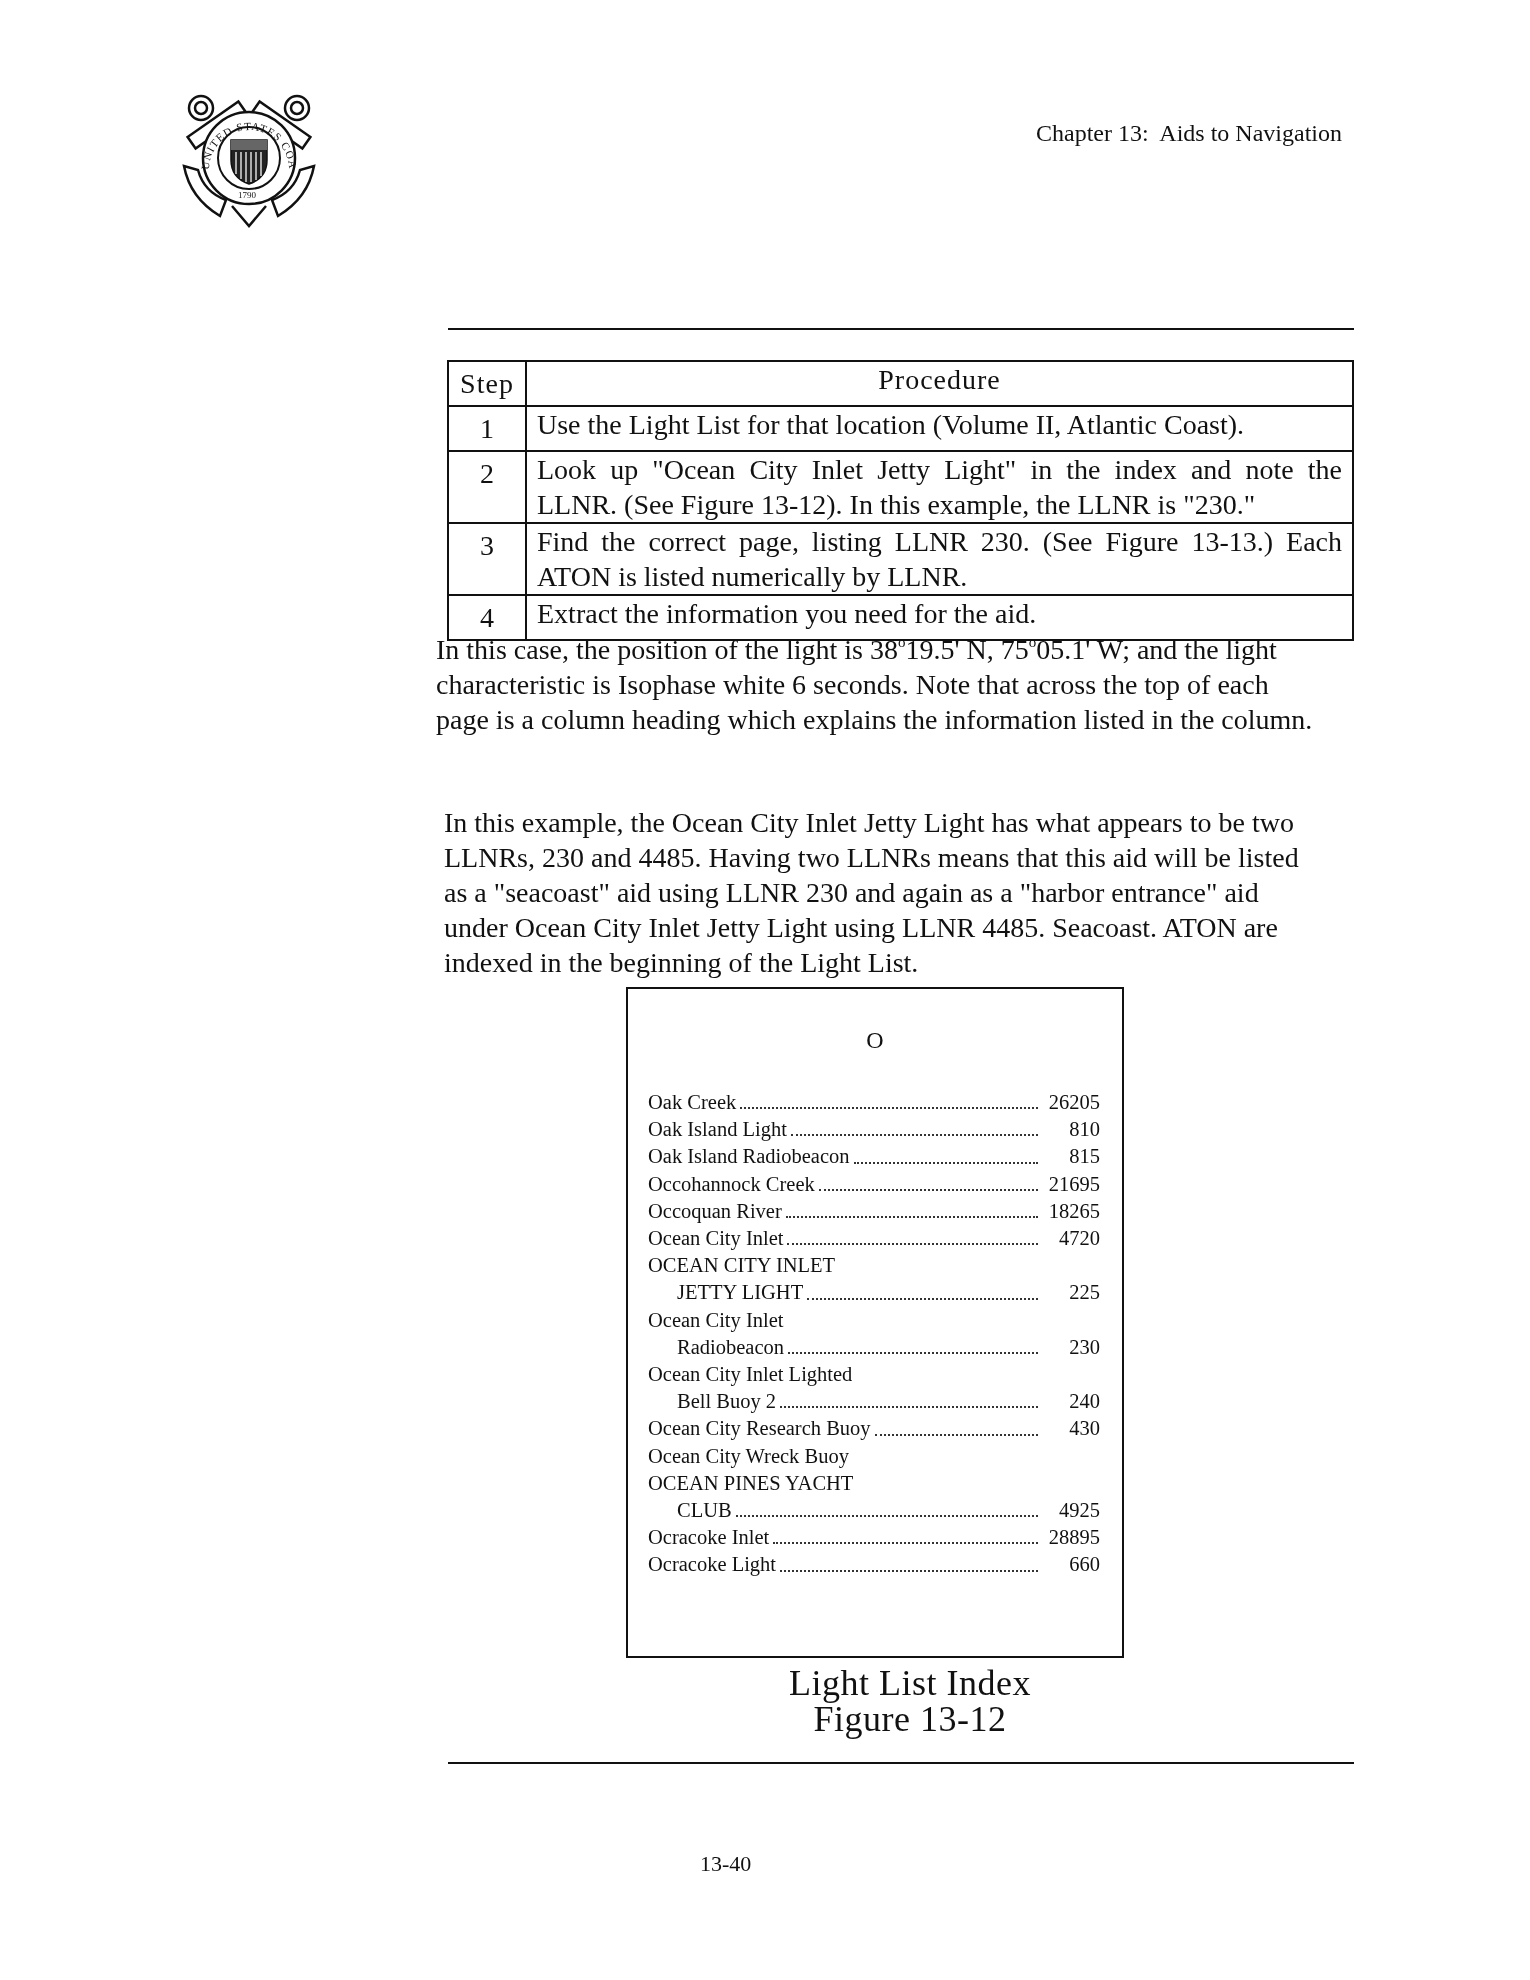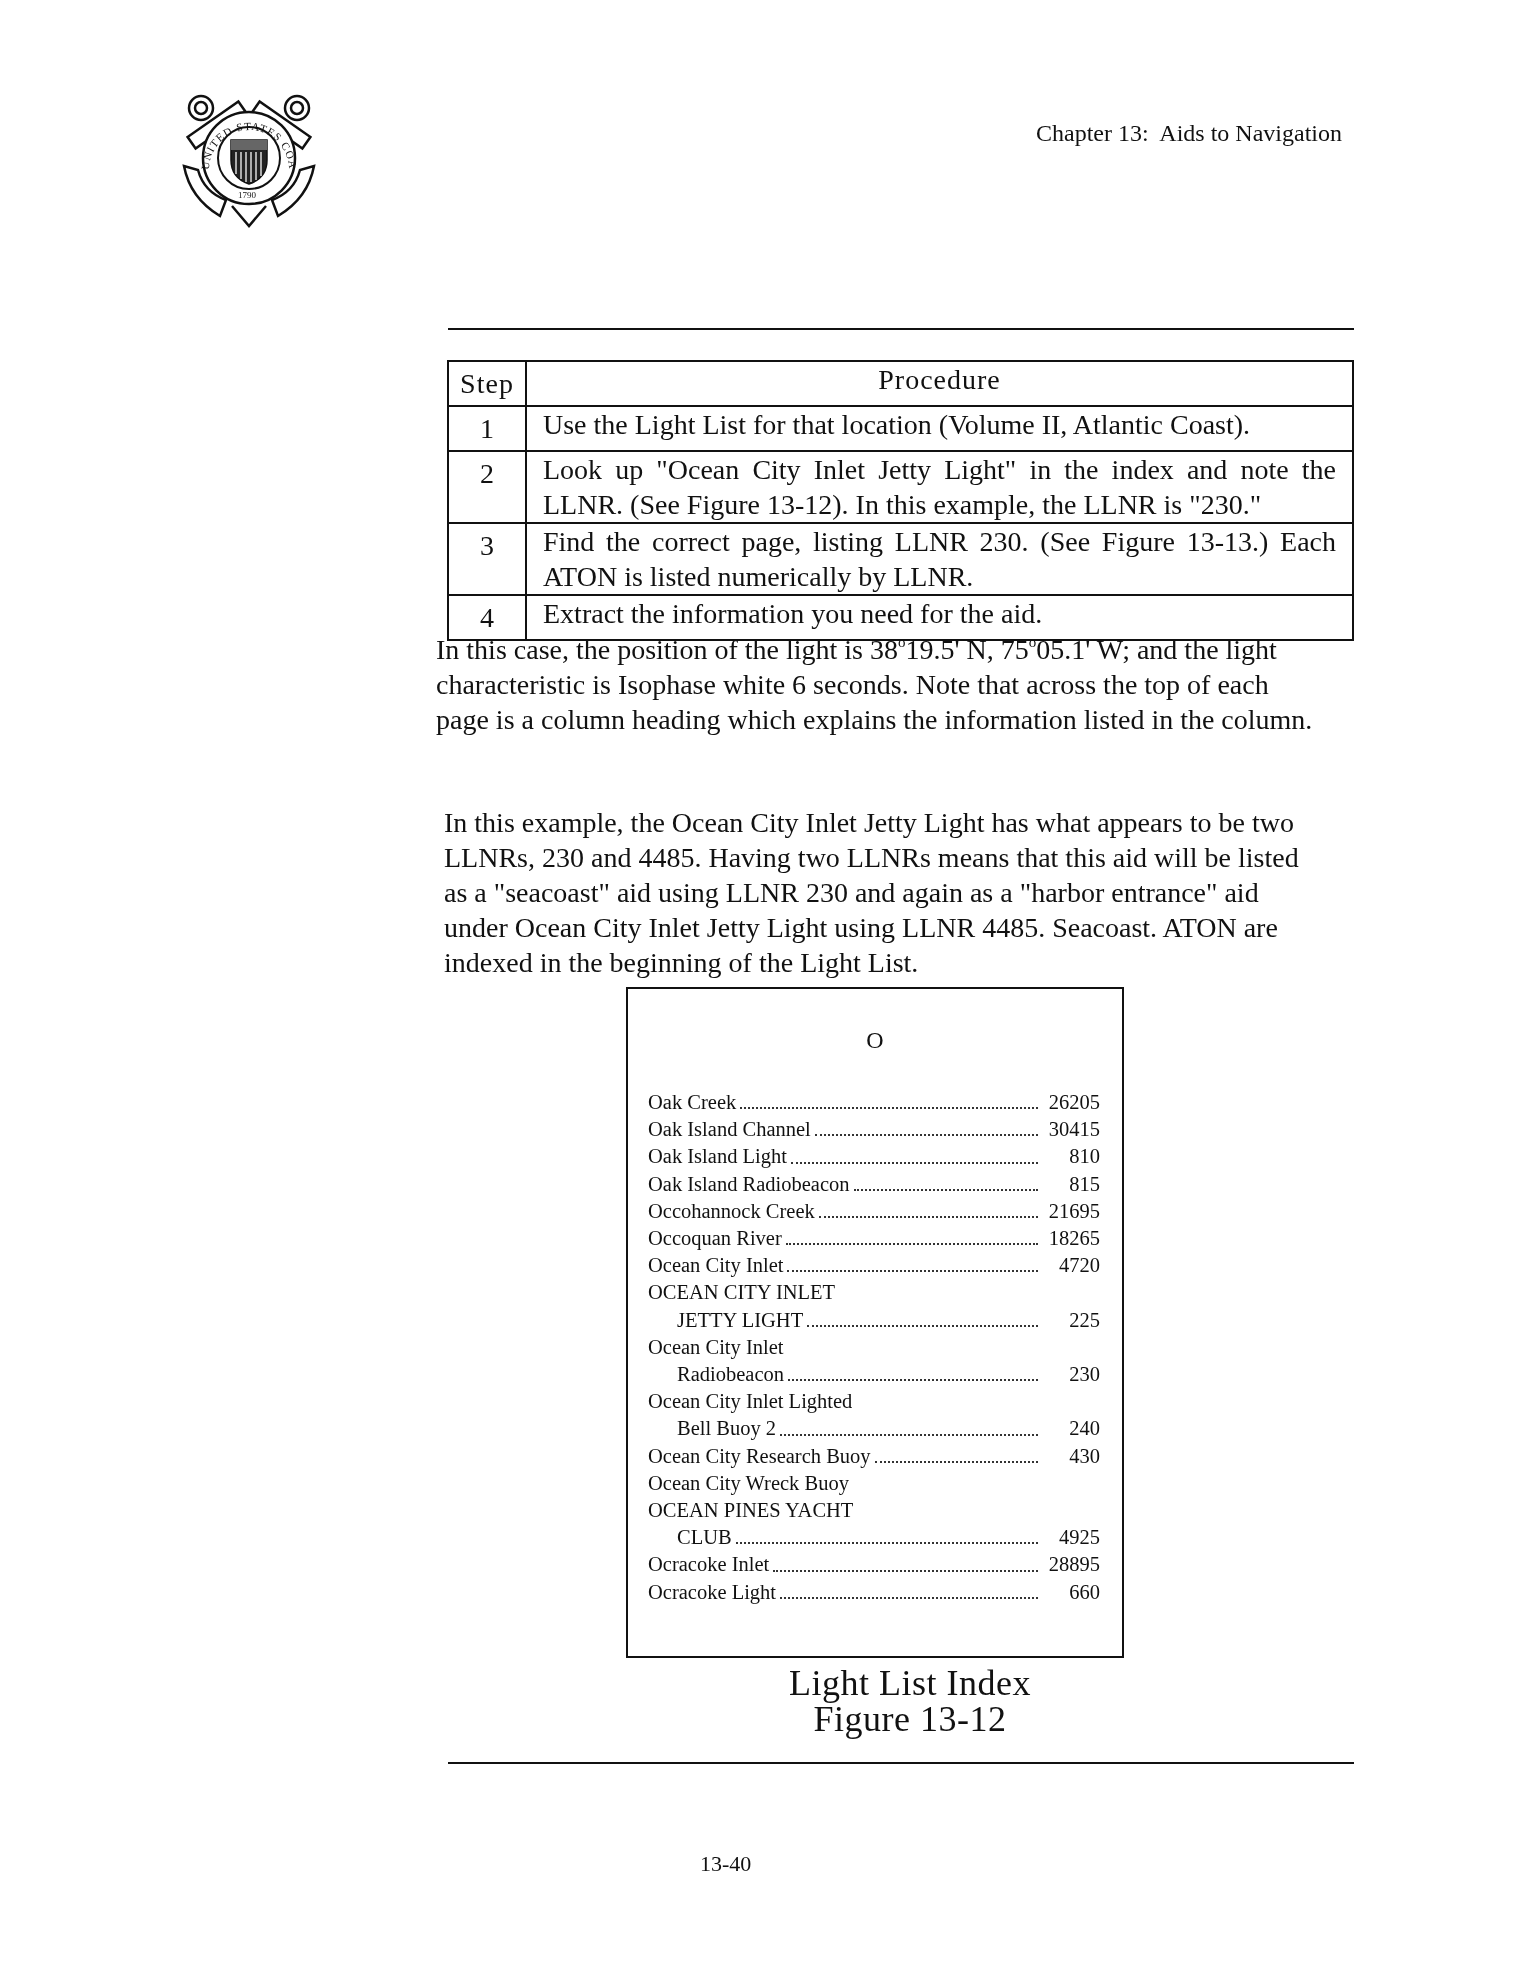--- a/index.html
+++ b/index.html
@@ -21,21 +21,21 @@
   #top-rule { left: 448px; top: 328px; width: 906px; }
   #bottom-rule { left: 448px; top: 1762px; width: 906px; height: 1.5px; }
 
   
   #procedure-table {
     left: 447px; top: 360px; width: 907px;
     border-collapse: collapse; font-size: 28px; line-height: 35px;
     font-stretch: condensed;
   }
   #procedure-table td, #procedure-table th {
-    border: 2px solid #111; padding: 0 16px; vertical-align: top; font-weight: normal;
+    border: 2px solid #111; padding: 0 10px; vertical-align: top; font-weight: normal;
   }
   #procedure-table th { letter-spacing: 1px; height: 34px; }
   #procedure-table .step-col { width: 68px; text-align: center; padding: 4px; }
   #procedure-table .proc-col { text-align: justify; text-align-last: left; }
   #procedure-table .proc-head { text-align: center; }
 
   
   .para {
     left: 436px; width: 880px; font-size: 28px; line-height: 35px;
   }
@@ -151,25 +151,20 @@
 
 <div id="figure-box" class="abs">
   <div id="index-letter">O</div>
   <ul id="index-list">
       <li class="entry">
         <span class="name">Oak Creek</span>
         <span class="dots"></span>
         <span class="num">26205</span>
       </li>
       <li class="entry">
-        <span class="name">Oak Island Channel</span>
-        <span class="dots"></span>
-        <span class="num">30415</span>
-      </li>
-      <li class="entry">
         <span class="name">Oak Island Light</span>
         <span class="dots"></span>
         <span class="num">810</span>
       </li>
       <li class="entry">
         <span class="name">Oak Island Radiobeacon</span>
         <span class="dots"></span>
         <span class="num">815</span>
       </li>
       <li class="entry">

